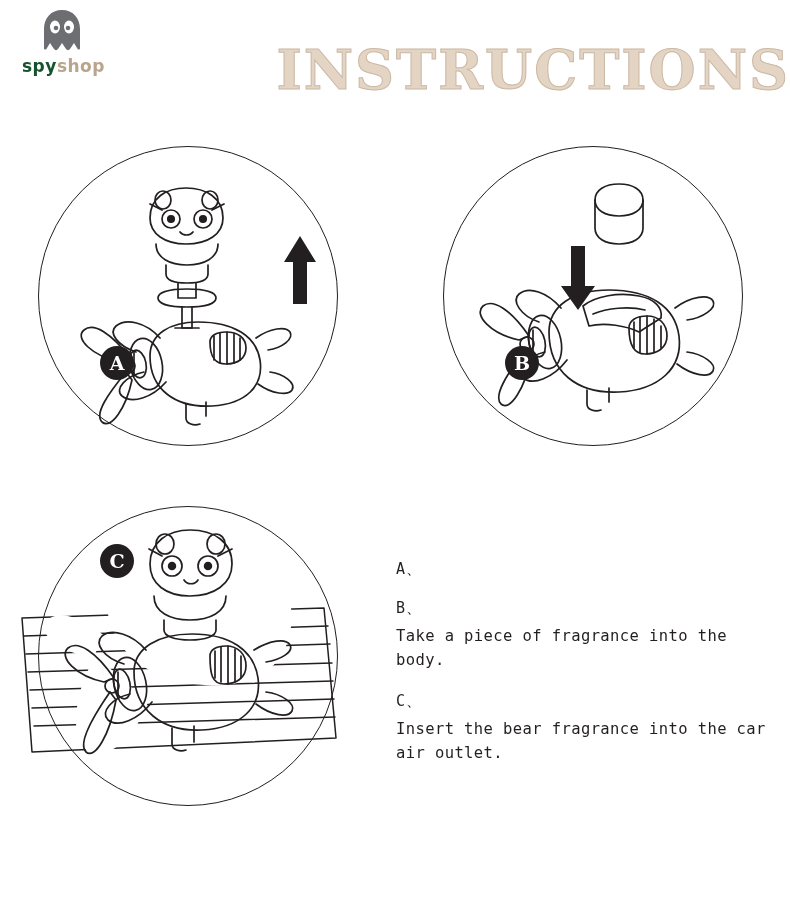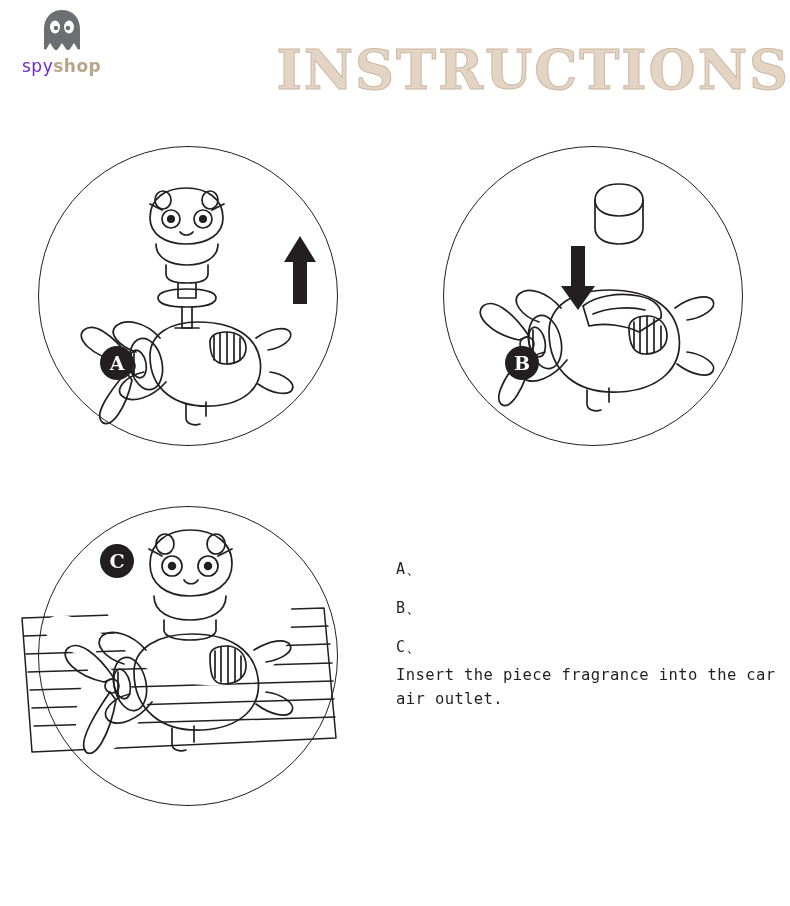--- a/index.html
+++ b/index.html
@@ -31,21 +31,21 @@
     height: 44px;
   }
   #brand .logo-text {
     position: absolute;
     left: 8px;
     top: 50px;
     font-size: 17px;
     letter-spacing: 0.5px;
     font-family: "DejaVu Sans", sans-serif;
   }
-  #brand .logo-text .spy { color: #6d28d9; font-weight: 400; margin-top: 34px; }
+  #brand .logo-text .spy { color: #14532d; font-weight: 700; margin-top: 34px; }
   #brand .logo-text .shop { color: #b9a58c; font-weight: 700; margin-top: 48px; }
 
   
   #title {
     position: absolute;
     left: 0;
     top: 38px;
     width: 790px;
     text-align: right;
     font-family: "DejaVu Serif", serif;
@@ -286,19 +286,20 @@
     </g>
   </svg>
 </div>
 
 <div id="instructions">
   <div class="ins-block">
     <div class="ins-key">A、</div>
   </div>
   <div class="ins-block">
     <div class="ins-key">B、</div>
+    <div class="ins-text">Take a piece of fragrance into the body.</div>
   </div>
   <div class="ins-block">
     <div class="ins-key">C、</div>
-    <div class="ins-text" style="white-space: pre-line;">Insert the piece fragrance into the car
+    <div class="ins-text" style="white-space: pre-line;">Insert the bear fragrance into the car
 air outlet.</div>
   </div>
 </div>
 
 </body></html>

